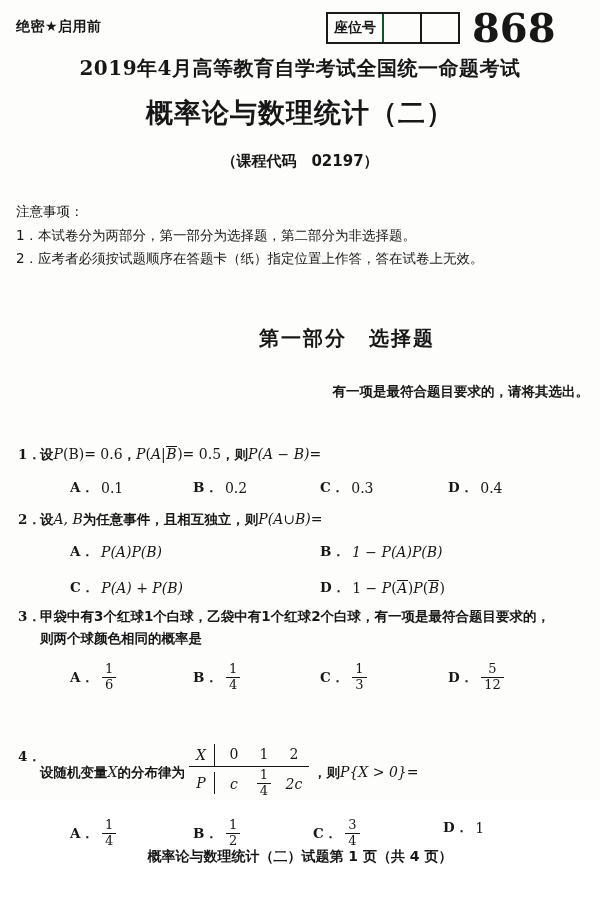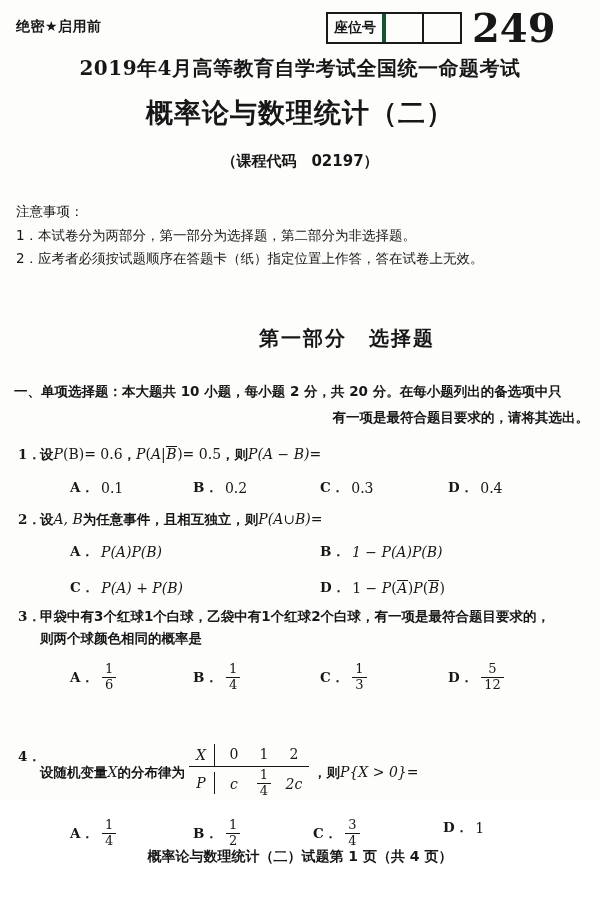--- a/index.html
+++ b/index.html
@@ -48,21 +48,21 @@
     height: 32px;
     box-sizing: border-box;
   }
   .seat-label {
     display: flex;
     align-items: center;
     justify-content: center;
     padding: 0 6px;
     font-size: 14px;
     font-weight: bold;
-    border-right: 4px solid #14532d;
+    border-right: 2px solid #14532d;
     white-space: nowrap;
   }
   .seat-cell {
     width: 36px;
     border-right: 2px solid #1a1a1a;
   }
   .seat-cell:last-child { border-right: none; }
   .paper-number {
     position: absolute;
     left: 472px;
@@ -272,37 +272,36 @@
 
   <div class="header-row">
     <div class="secret-label">绝密★启用前</div>
 
     <div class="seat-box">
       <div class="seat-label">座位号</div>
       <div class="seat-cell"></div>
       <div class="seat-cell"></div>
     </div>
 
-    <div class="paper-number">249</div>
+    <div class="paper-number">868</div>
   </div>
 
   <div class="exam-title">2019年4月高等教育自学考试全国统一命题考试</div>
   <div class="subject-title">概率论与数理统计（二）</div>
   <div class="course-code">（课程代码　02197）</div>
 
   <div class="notes">
     <div class="notes-title">注意事项：</div>
     <div class="note-item">1．本试卷分为两部分，第一部分为选择题，第二部分为非选择题。</div>
     <div class="note-item">2．应考者必须按试题顺序在答题卡（纸）指定位置上作答，答在试卷上无效。</div>
   </div>
 
   <div class="part-heading">第一部分　选择题</div>
 
   <div class="section-instruction">
-    <div class="line1">一、单项选择题：本大题共 10 小题，每小题 2 分，共 20 分。在每小题列出的备选项中只</div>
     <div class="line2">有一项是最符合题目要求的，请将其选出。</div>
   </div>
 
   <div class="question" style="top:443px;">
     <div class="q-stem">
       <span class="q-num">1．</span>
       <span class="q-text"><span>设</span><span class="math">P</span><span class="math math-up">(B)</span><span class="math math-up">= 0.6</span><span>，</span><span class="math">P</span><span class="math math-up">(</span><span class="math">A</span><span class="math math-up">|</span><span class="math ovl">B</span><span class="math math-up">)</span><span class="math math-up">= 0.5</span><span>，则</span><span class="math">P</span><span class="math">(A − B)</span><span class="math math-up">=</span></span>
     </div>
     <div class="options" style="height:34px; margin-top:14px;">
       <div class="opt" style="left:52px; top:0;">

